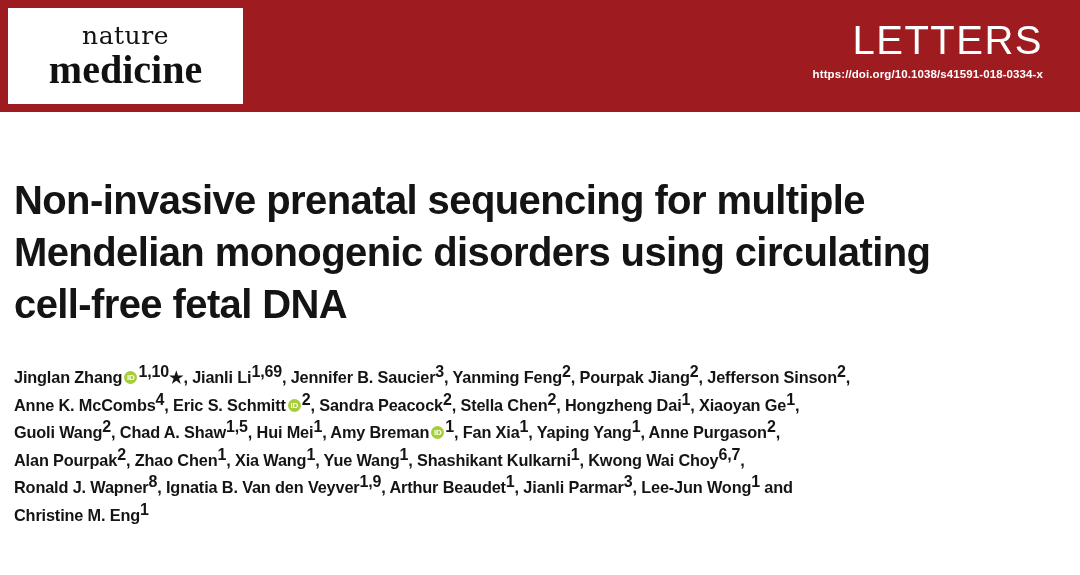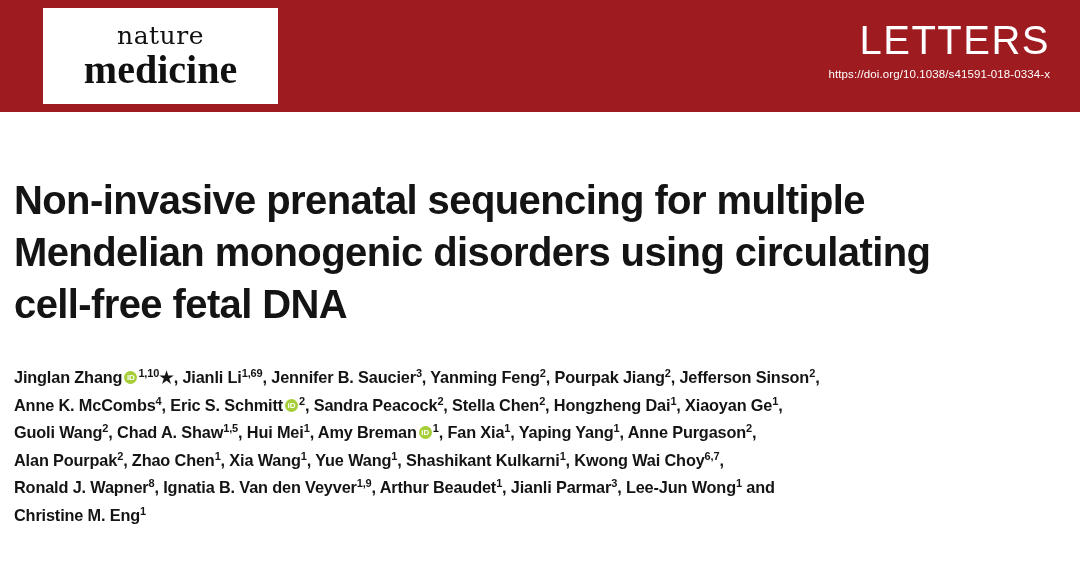--- a/index.html
+++ b/index.html
@@ -27,57 +27,56 @@
     left: 8px;
     top: 8px;
     width: 235px;
     height: 96px;
     background: #ffffff;
     display: flex;
     flex-direction: column;
     align-items: center;
     justify-content: center;
     box-sizing: border-box;
-    margin-left: 35px;
   }
   .logo-nature {
     font-family: "DejaVu Serif", serif;
     font-size: 25px;
     font-weight: 400;
     color: #111111;
     line-height: 1;
     letter-spacing: 0.5px;
     margin-bottom: 2px;
   }
   .logo-medicine {
     font-family: Liberation Serif, serif;
     font-size: 40px;
     font-weight: 700;
     color: #111111;
     line-height: 1;
     letter-spacing: 0px;
   }
   .banner-right {
     position: absolute;
-    right: 30px;
+    right: 37px;
     top: 18px;
     text-align: right;
   }
   .letters {
     color: #ffffff;
     font-size: 40px;
     font-weight: 400;
     letter-spacing: 1.5px;
     line-height: 44px;
     font-family: "Liberation Sans", sans-serif;
   }
   .doi {
     color: #ffffff;
     font-size: 11.5px;
-    font-weight: 400;
+    font-weight: 700;
     letter-spacing: 0.1px;
     margin-top: 6px;
     font-family: "Liberation Sans", sans-serif;
   }
 
   
   .title {
     margin: 62px 0 0 14px;
     width: 1040px;
     font-size: 40px;
@@ -93,21 +92,21 @@
     margin: 34px 0 0 14px;
     width: 1050px;
     font-size: 16.3px;
     font-weight: 700;
     line-height: 27.5px;
     color: #141414;
     letter-spacing: -0.15px;
     font-family: "Liberation Sans", sans-serif;
   }
   .authors sup {
-    font-size: 11px;
+    font-size: 16px;
     font-weight: 700;
     vertical-align: super;
     line-height: 0;
   }
   .orcid {
     display: inline-block;
     width: 13px;
     height: 13px;
     border-radius: 50%;
     background: #a6ce39;

